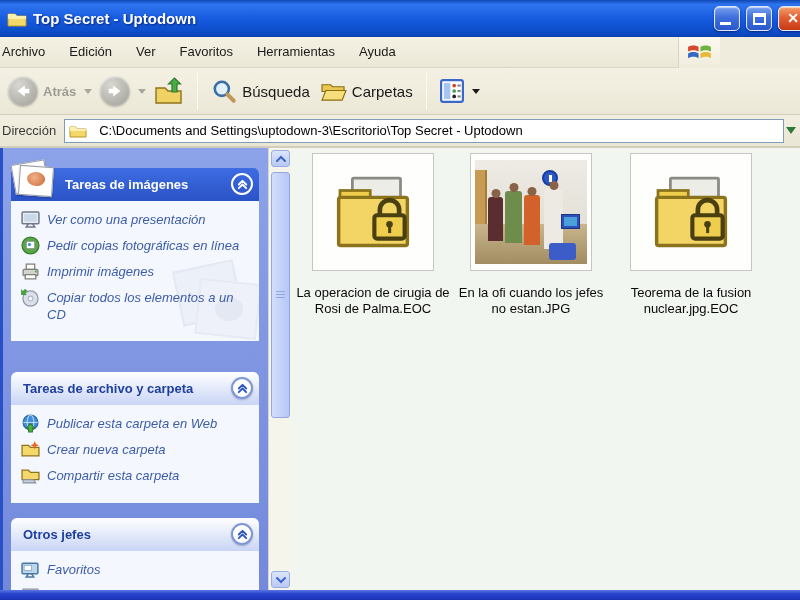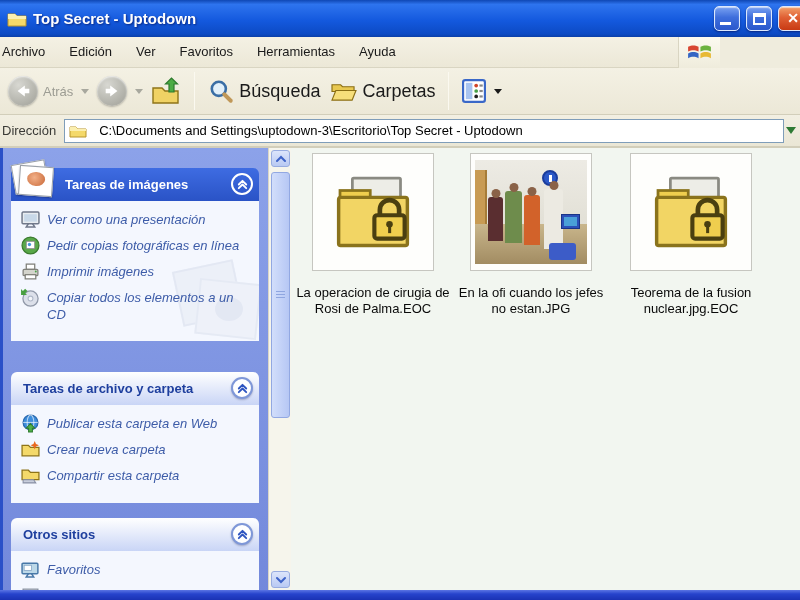--- a/index.html
+++ b/index.html
@@ -35,24 +35,24 @@
 
   
   .toolbar { position:absolute; left:0; top:68px; width:800px; height:47px;
     background:linear-gradient(180deg,#F4F1E4,#ECE8D7); border-bottom:1px solid #D2CEBA;
     display:flex; align-items:center; padding-left:3px; }
   .tbtn { display:flex; align-items:center; gap:5px; height:40px; padding:0 5px; border-radius:3px; }
   .navcircle { width:30px; height:30px; border-radius:50%;
     background:radial-gradient(circle at 35% 30%,#D8D8D2,#AFAFA7 70%,#9A9A92);
     box-shadow:inset 0 1px 2px rgba(255,255,255,.8), 0 1px 2px rgba(0,0,0,.25);
     display:flex; align-items:center; justify-content:center; flex:none; }
-  .backlabel { font-size:13px; color:#9C9C93; }
+  .backlabel { font-size:13px; color:#9C9C93;font-weight:bold; }
   .caret { width:0; height:0; border-left:4px solid transparent; border-right:4px solid transparent; border-top:5px solid #A8A89E; margin:0 3px; }
   .sep { width:1px; height:38px; background:#CFCBB8; border-right:1px solid #FBF9F0; margin:0 8px; flex:none; }
-  .tblabel { font-size:18px; color:#1A1A1A; white-space:nowrap; }
+  .tblabel { font-size:15px; color:#1A1A1A; white-space:nowrap; }
 
   
   .addressbar { position:absolute; left:0; top:115px; width:800px; height:33px;
     background:linear-gradient(180deg,#F2EFE2,#EAE6D5); border-bottom:2px solid #D2CEBA;
     display:flex; align-items:center; padding:0 2px; }
   .addrlabel { font-size:13px; color:#3A3A36; margin:0 8px 0 0; white-space:nowrap; }
   .addrfield { flex:1; height:24px; background:#fff; border:1px solid #7F9DB9;
     display:flex; align-items:center; padding:0 4px; gap:12px; overflow:hidden; }
   .addrpath { font-size:13px; color:#000; white-space:nowrap; }
   .gocaret { width:14px; height:24px; display:flex; align-items:center; justify-content:center; flex:none; }
@@ -367,21 +367,21 @@
                 <path d="M2 13 h10 l2 3 H2 Z" fill="#C8CEDC" stroke="#8890A4" stroke-width="1"></path>
               </svg>
             </span>
             <span class="tlabel">Compartir esta carpeta</span>
           </div>
         </div>
       </div>
 
       <div class="panel p3">
         <div class="hdr hdr-light">
-          <span class="htitle">Otros sitios</span>
+          <span class="htitle">Otros jefes</span>
           <span class="chev chev-light">
             <svg viewBox="0 0 14 14" width="13" height="13" fill="none" stroke="currentColor" stroke-width="2" stroke-linecap="round" stroke-linejoin="round">
               <polyline points="3,7 7,3 11,7"></polyline>
                 <polyline points="3,11 7,7 11,11"></polyline>
             </svg>
           </span>
         </div>
         <div class="bd">
           <div class="task">
             <span class="ticon16">

